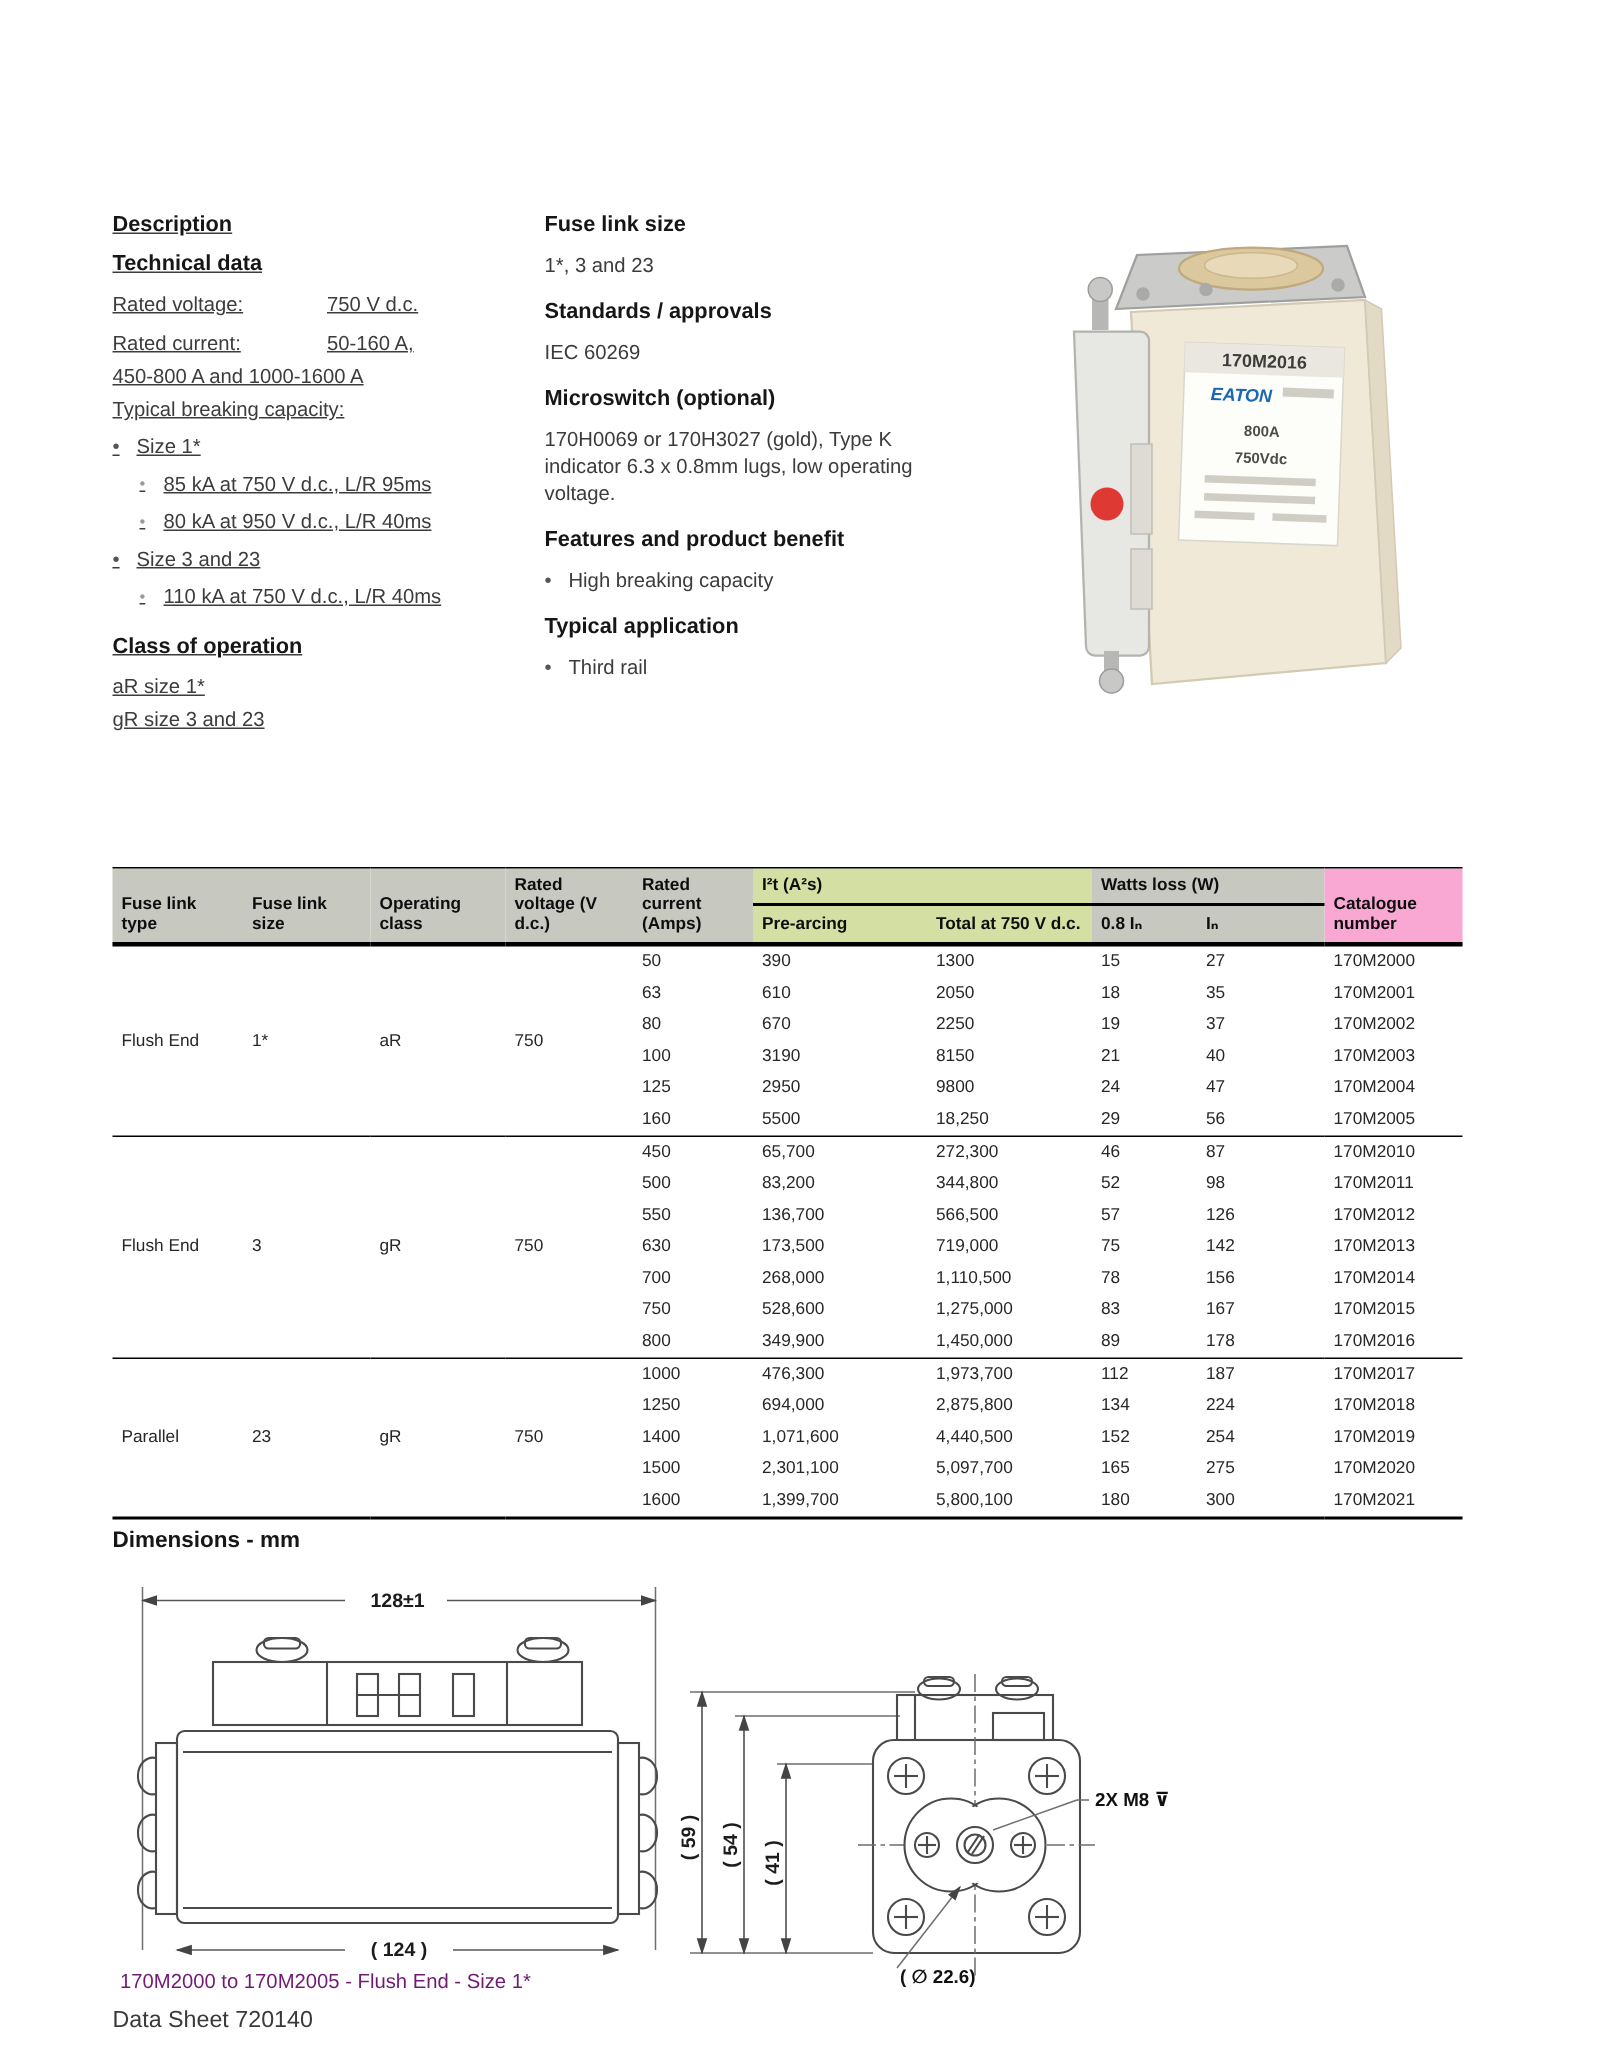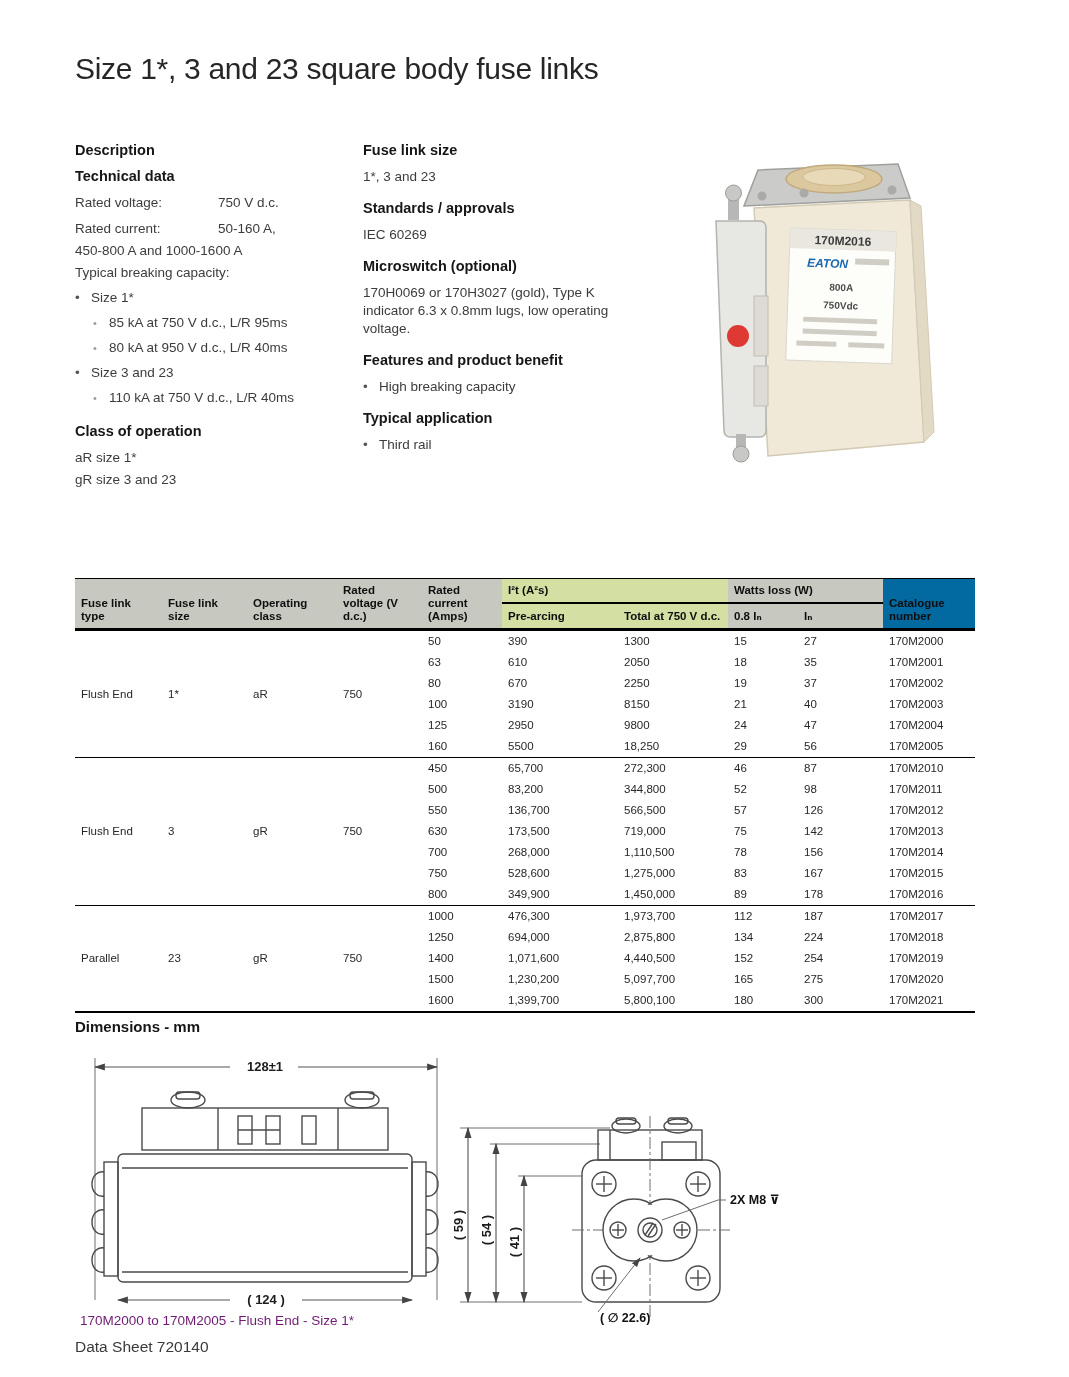--- a/index.html
+++ b/index.html
@@ -6,41 +6,41 @@
   .page{position:relative;width:1069px;height:1377px;background:#fff;overflow:hidden;
         font-family:"Liberation Sans","DejaVu Sans",sans-serif;color:#3a3a3a;}
   .abs{position:absolute;}
 
   
   .title{left:75px;top:52px;font-size:30px;font-weight:400;color:#262626;letter-spacing:-0.3px;}
   .subtitle{left:75px;top:97px;font-size:20px;font-weight:400;color:#2580c3;}
 
   
   .col{font-size:13.5px;line-height:18px;color:#3c3c3c;}
-  .col-left{left:75px;top:142px;width:278px;}
+  .col-left{left:75px;top:142px;width:278px;text-decoration:underline;}
   .col-mid{left:363px;top:142px;width:280px;}
   h3.sec{font-size:14.5px;line-height:17px;font-weight:bold;color:#161616;margin:0 0 9px 0;}
   .col p{margin:0 0 14px 0;}
   .kv{display:flex;margin:0 0 8px 0;}
   .kv .k{width:143px;flex:none;}
   .mb4{margin-bottom:4px !important;}
   .mt14{margin-top:14px;}
   .b1{display:flex;margin:7px 0;}
   .b1 .mk{width:16px;flex:none;color:#555;}
   .b2{display:flex;margin:7px 0 7px 18px;}
   .b2 .mk{width:16px;flex:none;color:#999;font-size:11px;line-height:18px;}
 
   
   .spec-wrap{left:75px;top:578px;width:900px;}
   table.spec{border-collapse:collapse;table-layout:fixed;width:900px;border-bottom:2.5px solid #000;}
   table.spec th{ text-align:left;vertical-align:bottom;font-size:11.5px;line-height:13px;
                  color:#0e0e0e;padding:5px 6px 5px 6px;font-weight:bold;}
   th.bg-gray{background:#c7c9c0;}
   th.bg-green{background:#d3dfa3;}
-  th.bg-blue{background:#0369a1;}
+  th.bg-blue{background:#f9a8d4;}
   tr.hr1 th{border-top:1.5px solid #000;}
   tr.hr1 th.grp{border-bottom:2px solid #000;vertical-align:top;}
   tr.hr1 th.span2{border-bottom:3px solid #000;}
   tr.hr2 th{border-bottom:3px solid #000;}
   table.spec td{font-size:11.5px;line-height:13px;color:#272727;padding:4px 6px;vertical-align:middle;}
   tbody tr.group-start td{border-top:1px solid #000;}
   td.group-cell{vertical-align:middle;}
 
   
   .dim-heading{left:75px;top:1018px;font-size:15px;font-weight:bold;color:#161616;}
@@ -52,21 +52,20 @@
   .callout{font-size:12.5px;font-weight:700;fill:#111;}
   .drawline{stroke:#4a4a4a;stroke-width:1.4;fill:none;}
   .thin{stroke:#6e6e6e;stroke-width:1;fill:none;}
   .dimline{stroke:#555;stroke-width:1.1;fill:none;}
 </style>
 </head>
 <body>
 
 <div class="page">
 
-  <div class="abs title">Size 1*, 3 and 23 square body fuse links</div>
 
   <div class="abs col col-left">
     <h3 class="sec">Description</h3>
     <h3 class="sec">Technical data</h3>
     <div class="kv">
       <span class="k">Rated voltage:</span>
       <span>750 V d.c.</span>
     </div>
     <div class="kv mb4">
       <span class="k">Rated current:</span>
@@ -322,21 +321,21 @@
           <tr>
             <td>1400</td>
             <td>1,071,600</td>
             <td>4,440,500</td>
             <td>152</td>
             <td>254</td>
             <td>170M2019</td>
           </tr>
           <tr>
             <td>1500</td>
-            <td>1,230,200</td>
+            <td>2,301,100</td>
             <td>5,097,700</td>
             <td>165</td>
             <td>275</td>
             <td>170M2020</td>
           </tr>
           <tr>
             <td>1600</td>
             <td>1,399,700</td>
             <td>5,800,100</td>
             <td>180</td>

